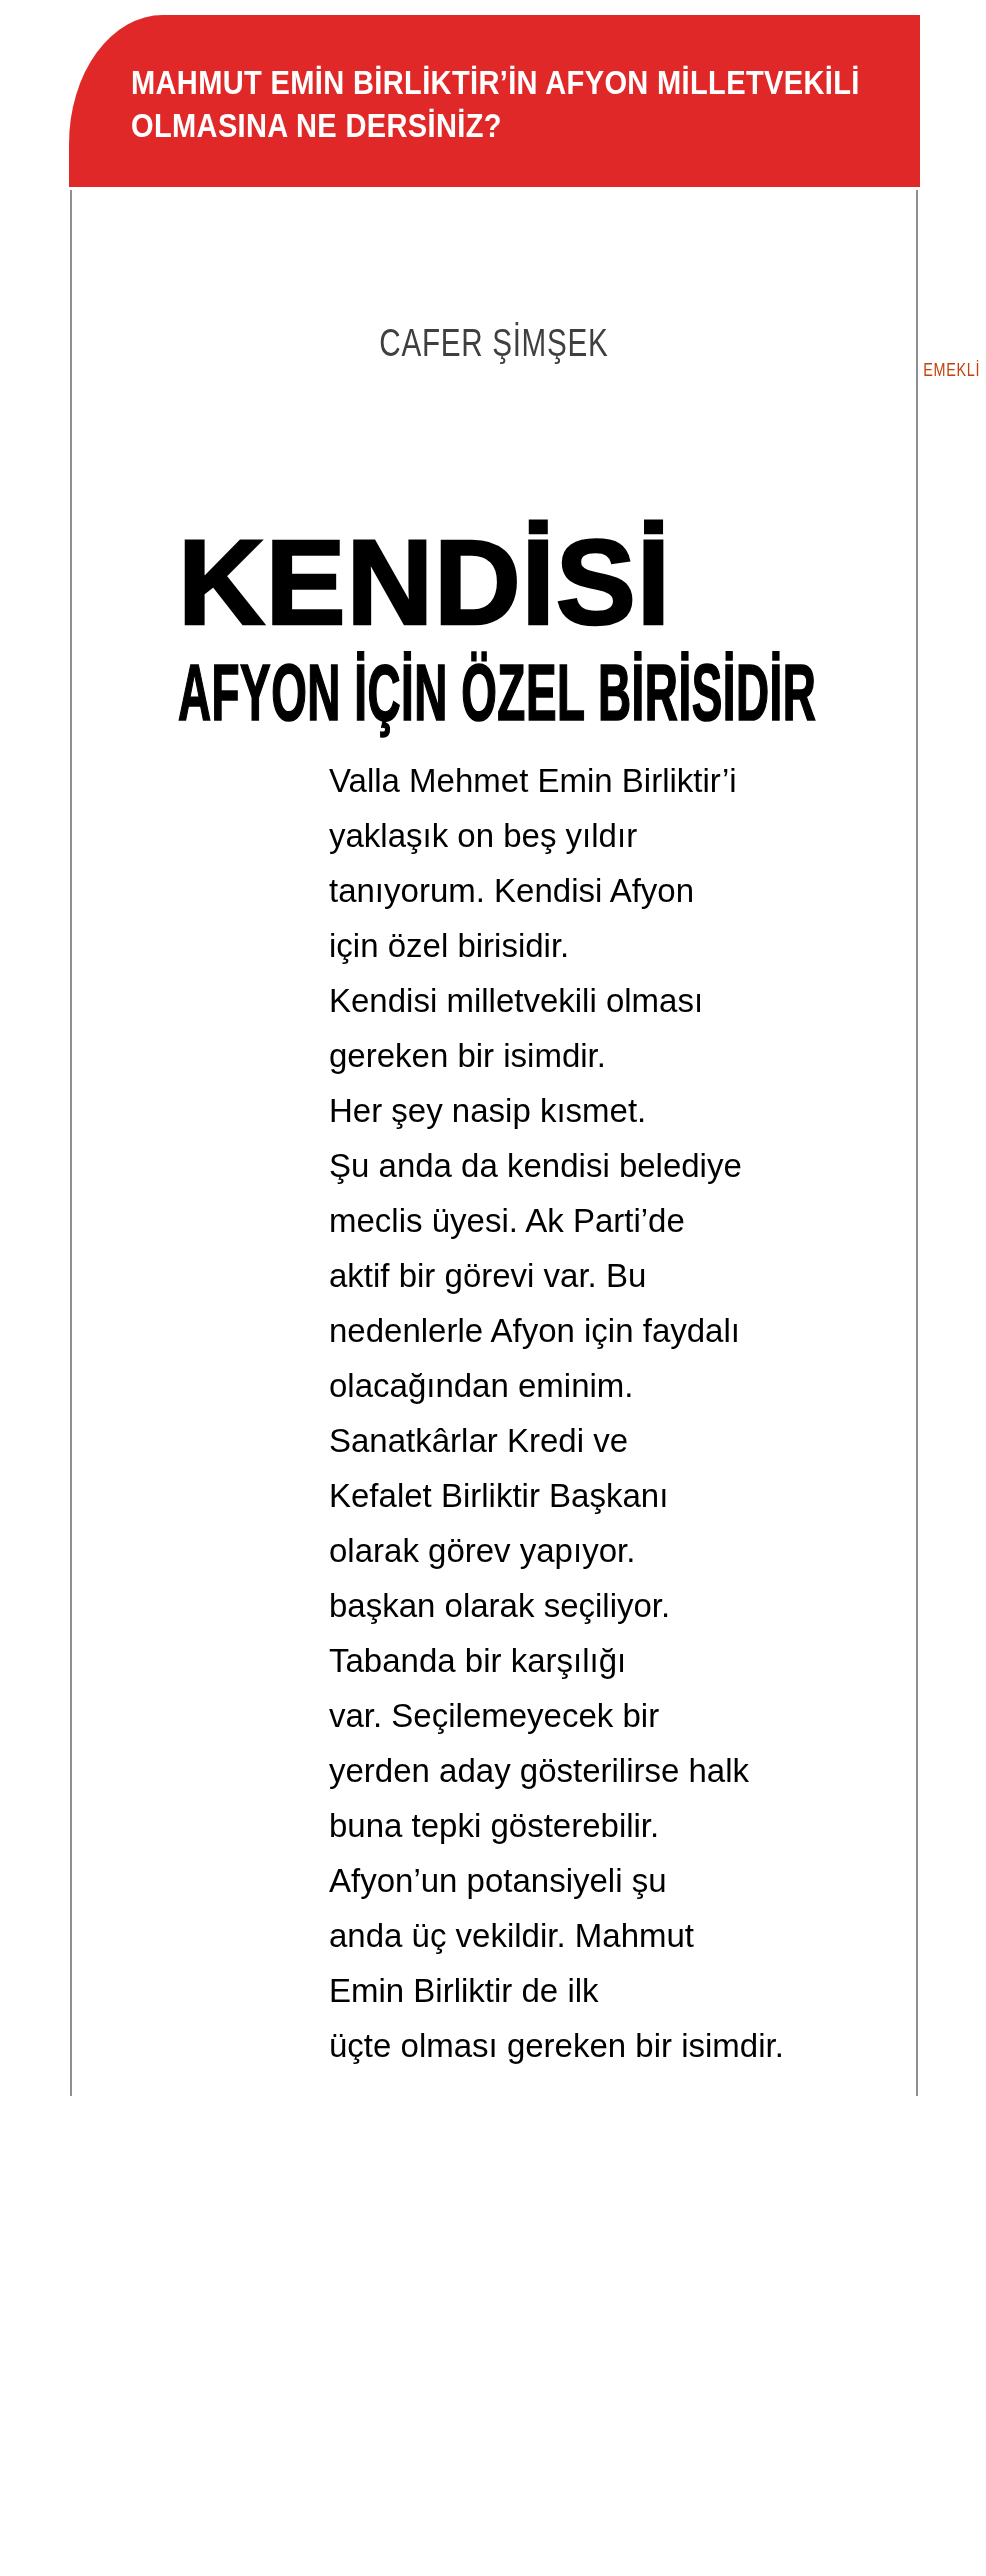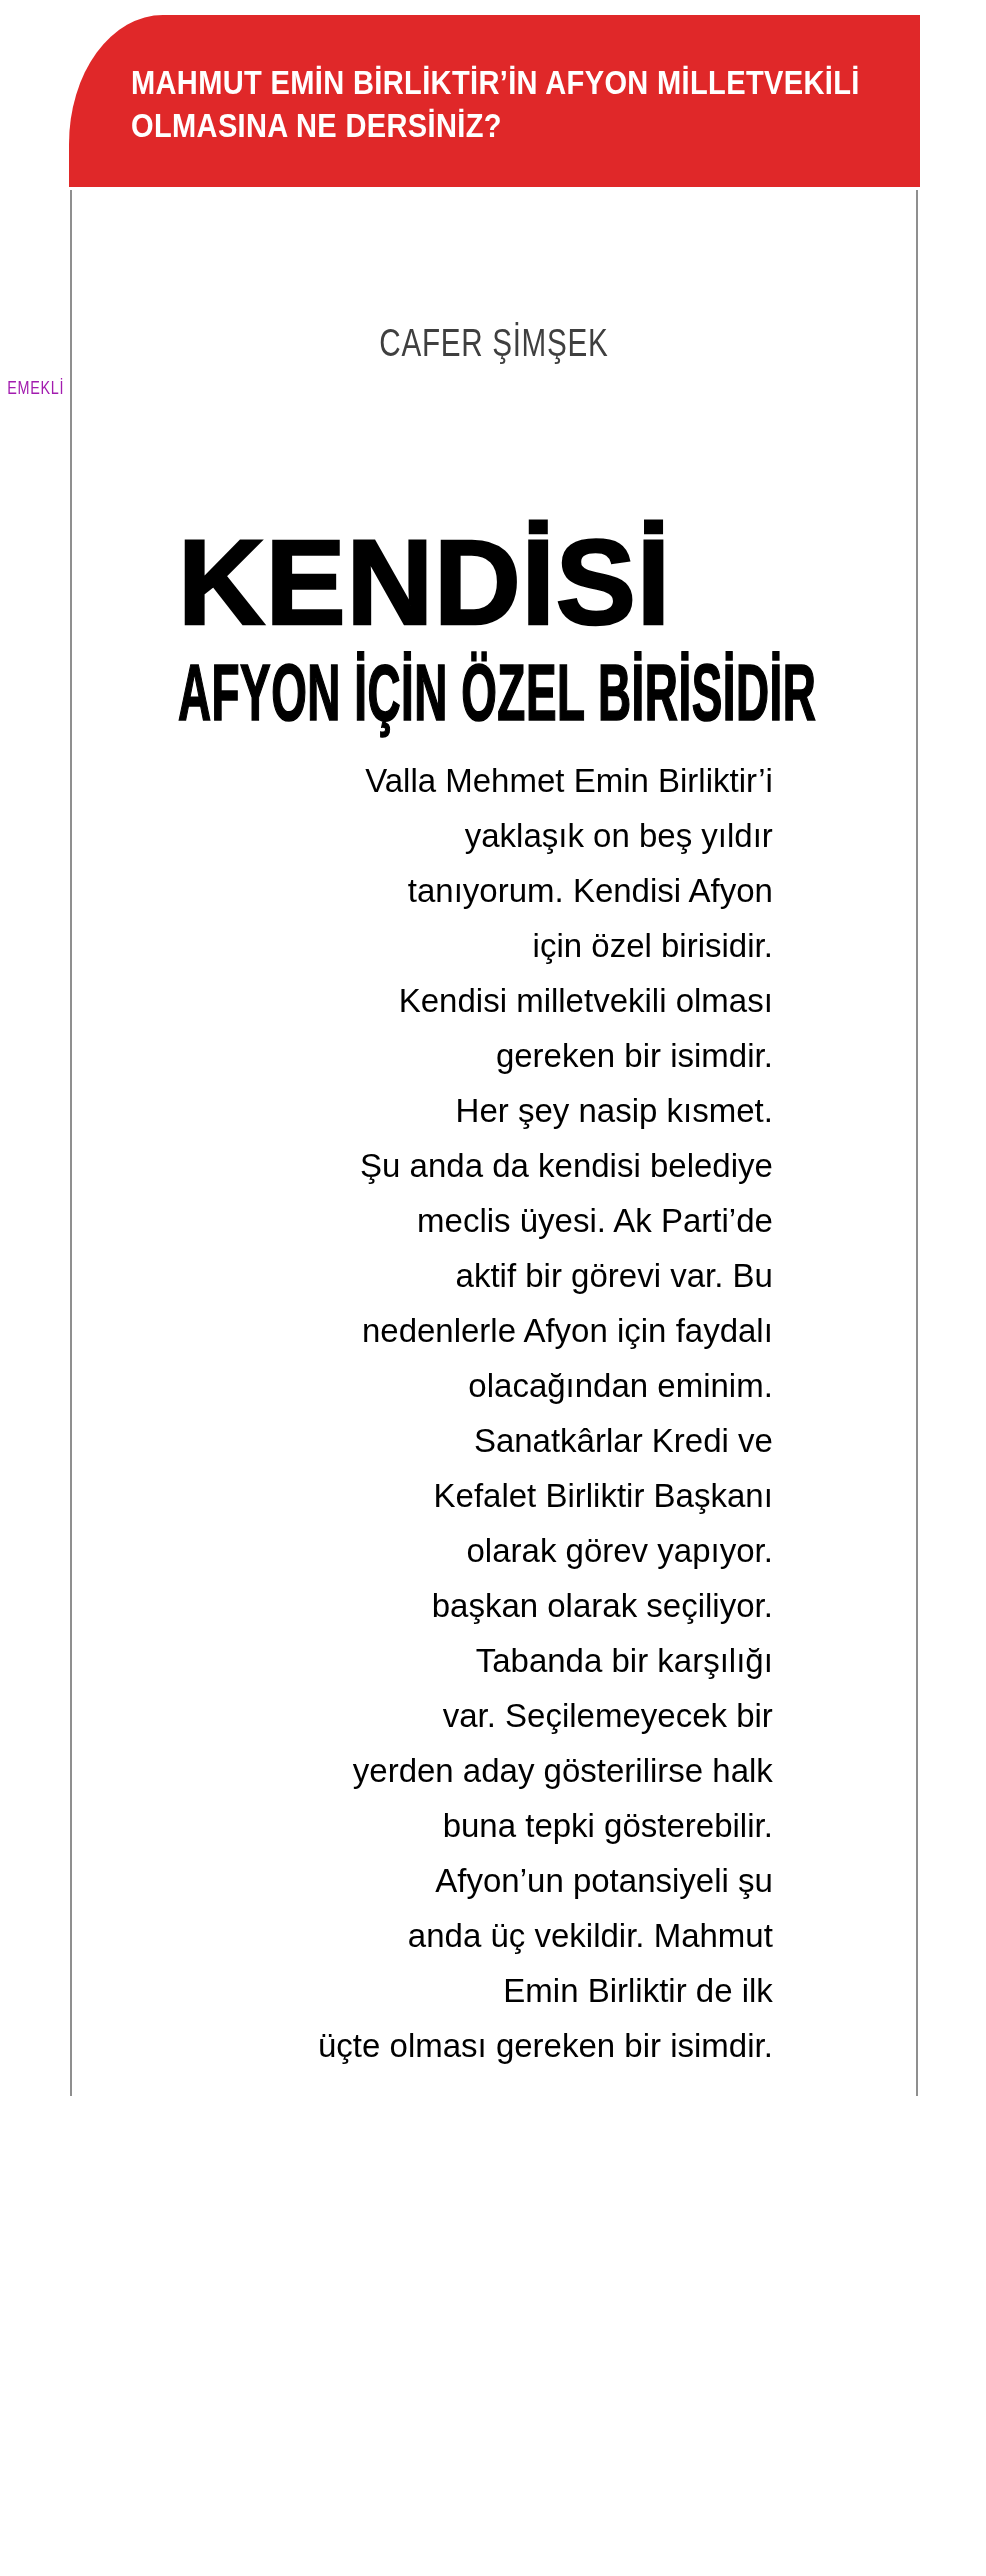--- a/index.html
+++ b/index.html
@@ -56,24 +56,24 @@
     font-size: 38px;
     font-weight: 300;
     color: #3f3f3f;
     line-height: 1;
     letter-spacing: 0.9px;
     white-space: nowrap;
   }
   .author-role {
     position: absolute;
     left: 0; width: 100%;
-    top: 379px;
-    text-align: left;
+    top: 361px;
+    text-align: right;
     font-size: 18px;
-    color: #a21caf;
+    color: #c2410c;
     line-height: 1;
     letter-spacing: 0.9px;
     white-space: nowrap;
   }
   .squeeze { display: inline-block; transform-origin: center top; }
   .sx78 { transform: scaleX(0.78); }
   .sx80 { transform: scaleX(0.80); }
   .sx71 { transform: scaleX(0.71); }
   .sx83 { transform: scaleX(0.83); }
 
@@ -101,27 +101,26 @@
     letter-spacing: 0.9px;
     white-space: nowrap;
     transform: scaleX(0.58);
     transform-origin: left top;
     -webkit-text-stroke: 1.7px #000000;
   }
 
   
   .body-text {
     position: absolute;
-    left: 318px;
+    left: 329px;
     top: 753px;
     font-size: 33px;
     line-height: 55px;
     color: #000000;
     white-space: nowrap;
-    text-align: right;
   }
 
   
   .footer-code {
     position: absolute;
     left: 0; width: 100%;
     top: 2464px;
     text-align: center;
     font-size: 26.6px;
     line-height: 1;

